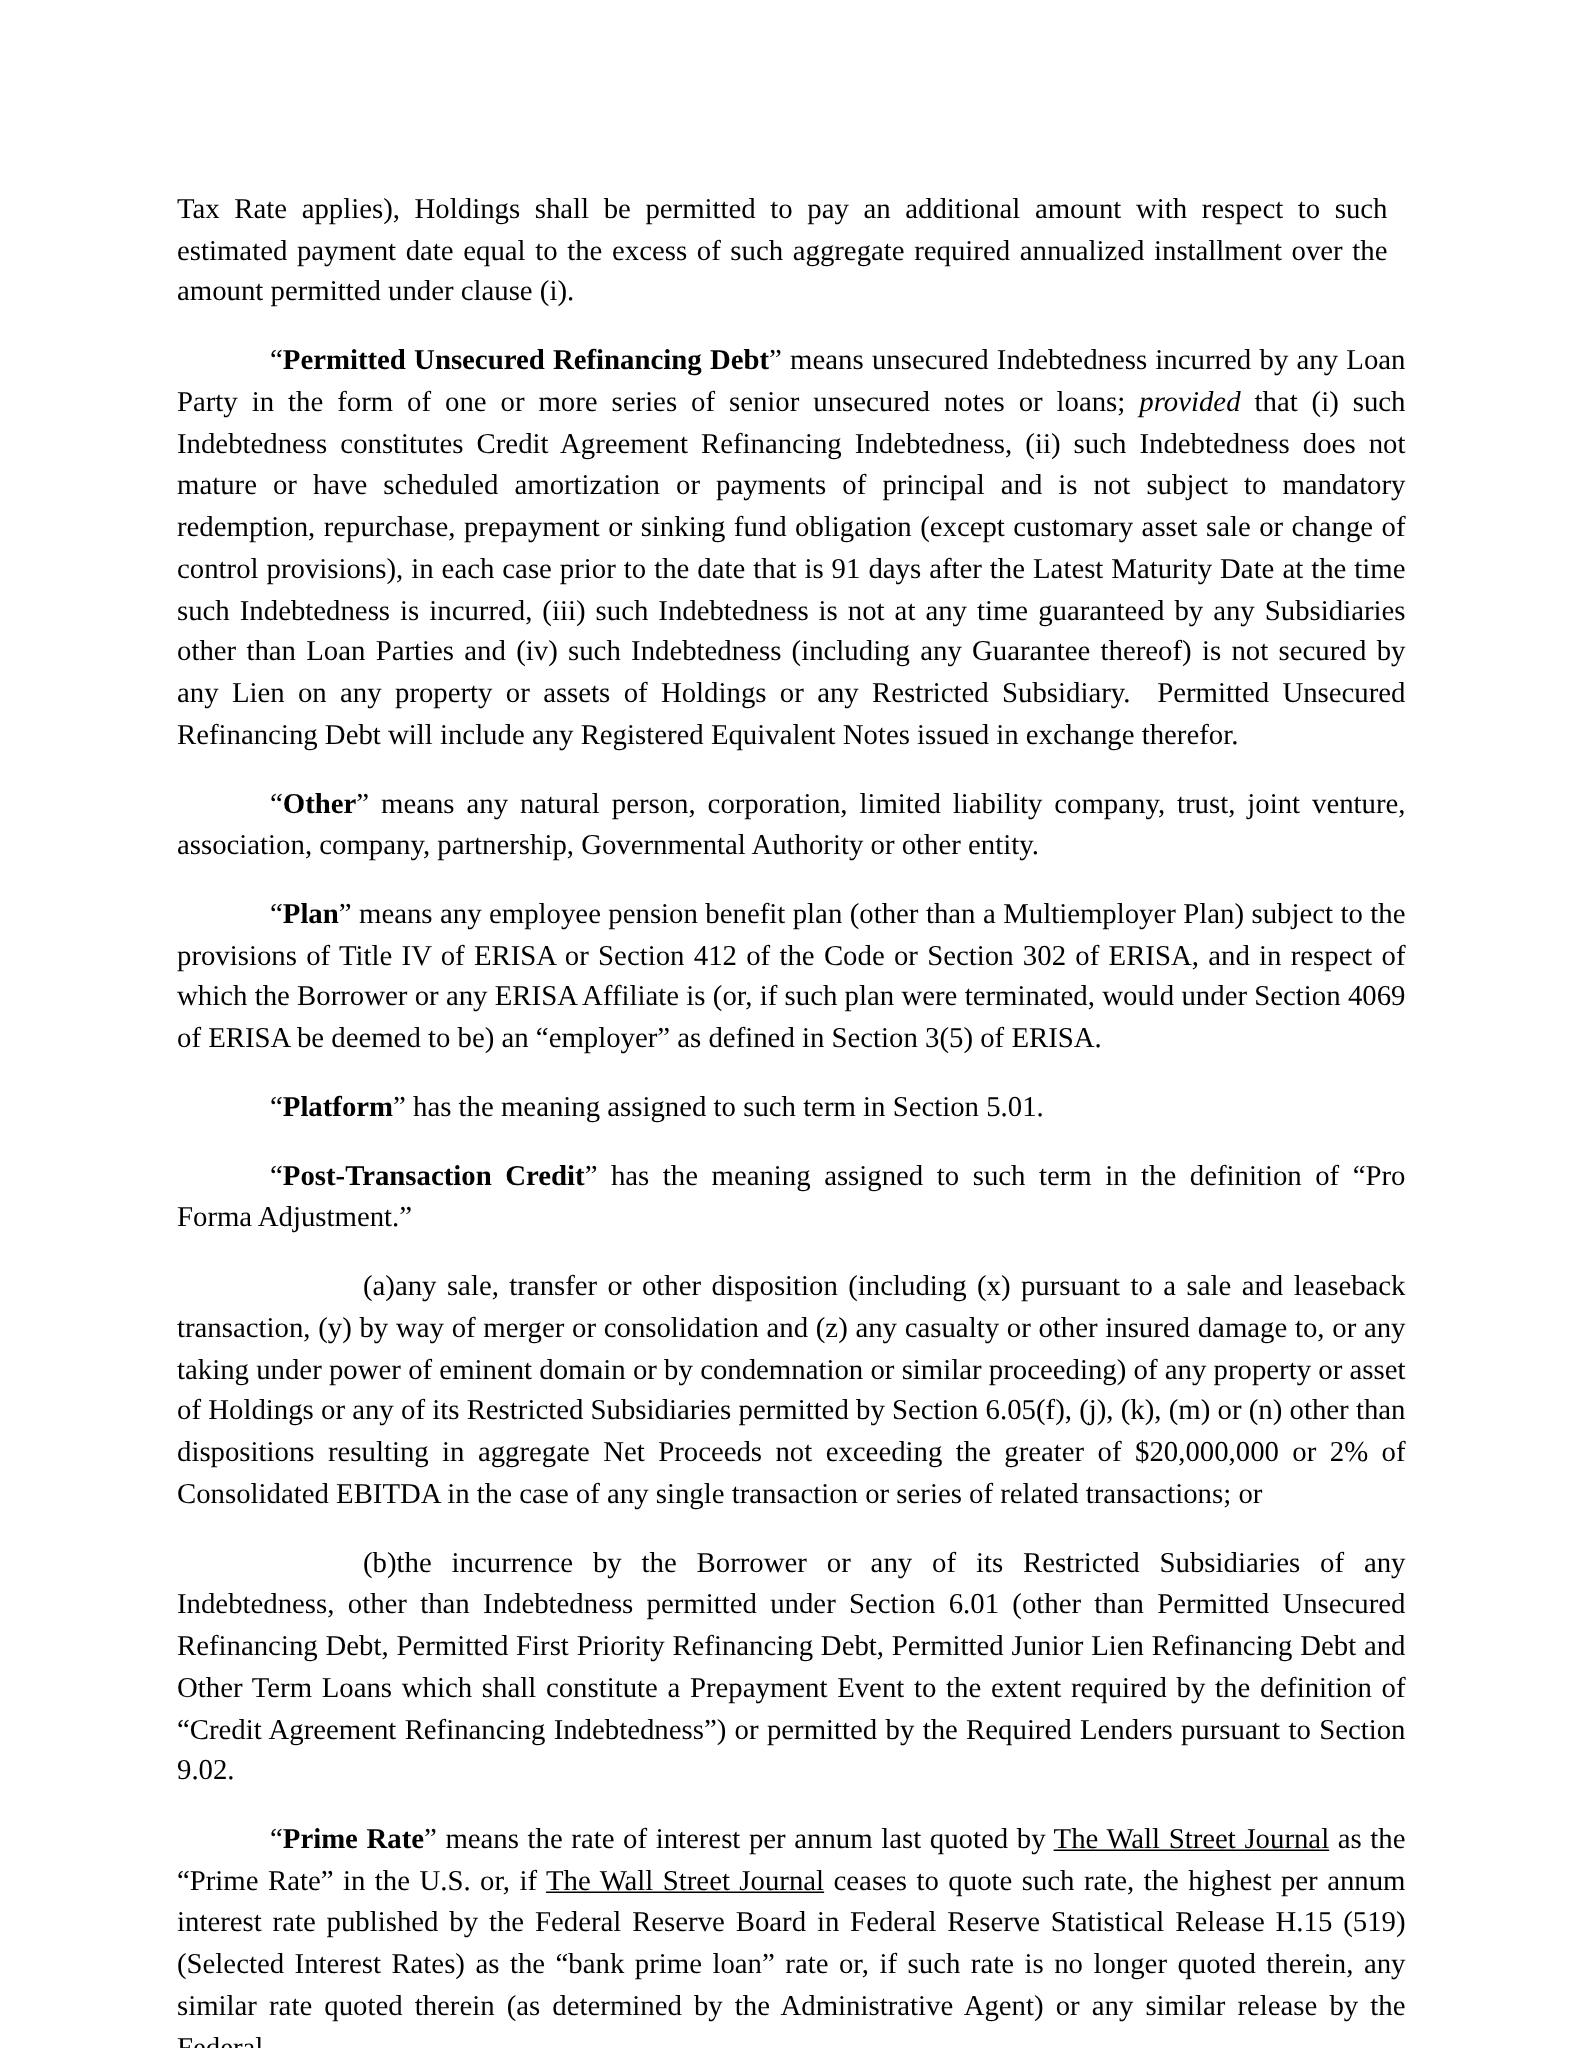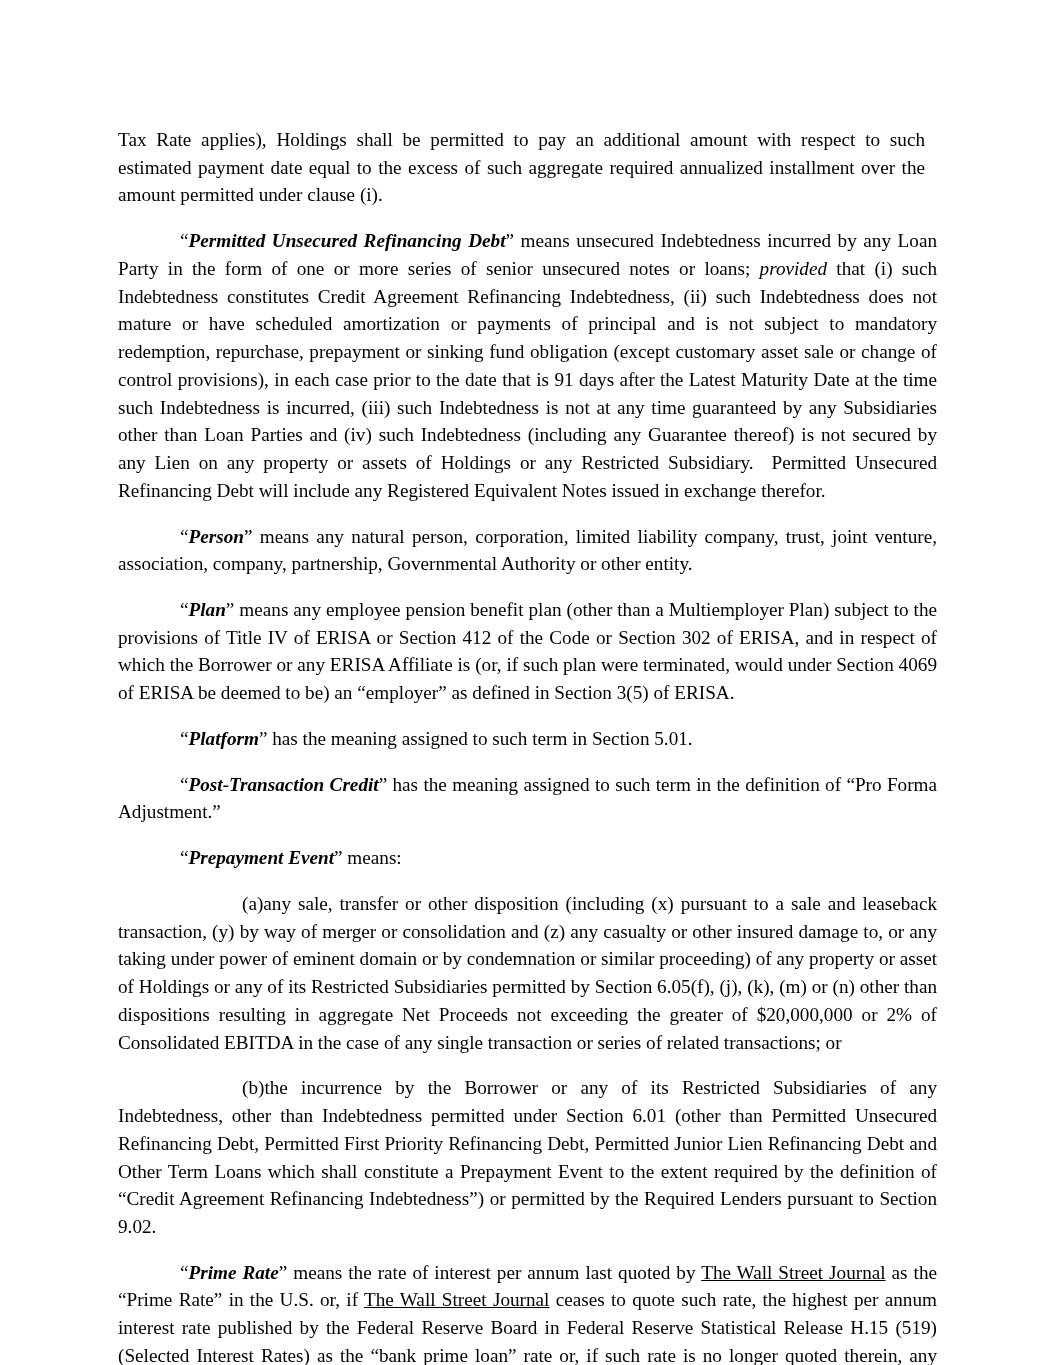--- a/index.html
+++ b/index.html
@@ -35,43 +35,42 @@
     text-indent: 62px;
   }
   p.lettered {
     margin: 0 0 18px 0;
     text-indent: 62px;
   }
   .lbl {
     display: inline-block;
     min-width: 62px;
   }
-  b { font-weight: bold; font-style: italic; }
+  b { font-weight: bold; }
   i { }
   u { text-decoration: underline; }
 </style>
 </head>
 <body>
 
 <div class="page">
   <div class="doc-body">
 
     <p class="para">Tax Rate applies), Holdings shall be permitted to pay an additional amount with respect to such estimated payment date equal to the excess of such aggregate required annualized installment over the amount permitted under clause (i).</p>
 
     <p class="indent">“<b>Permitted Unsecured Refinancing Debt</b>” means unsecured Indebtedness incurred by any Loan Party in the form of one or more series of senior unsecured notes or loans; <i>provided</i> that (i) such Indebtedness constitutes Credit Agreement Refinancing Indebtedness, (ii) such Indebtedness does not mature or have scheduled amortization or payments of principal and is not subject to mandatory redemption, repurchase, prepayment or sinking fund obligation (except customary asset sale or change of control provisions), in each case prior to the date that is 91 days after the Latest Maturity Date at the time such Indebtedness is incurred, (iii) such Indebtedness is not at any time guaranteed by any Subsidiaries other than Loan Parties and (iv) such Indebtedness (including any Guarantee thereof) is not secured by any Lien on any property or assets of Holdings or any Restricted Subsidiary.&nbsp; Permitted Unsecured Refinancing Debt will include any Registered Equivalent Notes issued in exchange therefor.</p>
 
-    <p class="indent">“<b>Person</b>” means any natural person, corporation, limited liability company, trust, joint venture, association, company, partnership, Governmental Authority or other entity.</p>
+    <p class="indent">“<b>Other</b>” means any natural person, corporation, limited liability company, trust, joint venture, association, company, partnership, Governmental Authority or other entity.</p>
 
     <p class="indent">“<b>Plan</b>” means any employee pension benefit plan (other than a Multiemployer Plan) subject to the provisions of Title IV of ERISA or Section 412 of the Code or Section 302 of ERISA, and in respect of which the Borrower or any ERISA Affiliate is (or, if such plan were terminated, would under Section 4069 of ERISA be deemed to be) an “employer” as defined in Section 3(5) of ERISA.</p>
 
     <p class="indent">“<b>Platform</b>” has the meaning assigned to such term in Section 5.01.</p>
 
     <p class="indent">“<b>Post-Transaction Credit</b>” has the meaning assigned to such term in the definition of “Pro Forma Adjustment.”</p>
 
-    <p class="indent">“<b>Prepayment Event</b>” means:</p>
 
     <p class="lettered"><span class="lbl">(a)</span>any sale, transfer or other disposition (including (x) pursuant to a sale and leaseback transaction, (y) by way of merger or consolidation and (z) any casualty or other insured damage to, or any taking under power of eminent domain or by condemnation or similar proceeding) of any property or asset of Holdings or any of its Restricted Subsidiaries permitted by Section 6.05(f), (j), (k), (m) or (n) other than dispositions resulting in aggregate Net Proceeds not exceeding the greater of $20,000,000 or 2% of Consolidated EBITDA in the case of any single transaction or series of related transactions; or</p>
 
     <p class="lettered"><span class="lbl">(b)</span>the incurrence by the Borrower or any of its Restricted Subsidiaries of any Indebtedness, other than Indebtedness permitted under Section 6.01 (other than Permitted Unsecured Refinancing Debt, Permitted First Priority Refinancing Debt, Permitted Junior Lien Refinancing Debt and Other Term Loans which shall constitute a Prepayment Event to the extent required by the definition of “Credit Agreement Refinancing Indebtedness”) or permitted by the Required Lenders pursuant to Section 9.02.</p>
 
 
     <p class="indent">“<b>Prime Rate</b>” means the rate of interest per annum last quoted by <u>The Wall Street Journal</u> as the “Prime Rate” in the U.S. or, if <u>The Wall Street Journal</u> ceases to quote such rate, the highest per annum interest rate published by the Federal Reserve Board in Federal Reserve Statistical Release H.15 (519) (Selected Interest Rates) as the “bank prime loan” rate or, if such rate is no longer quoted therein, any similar rate quoted therein (as determined by the Administrative Agent) or any similar release by the Federal</p>
 
   </div>
 

